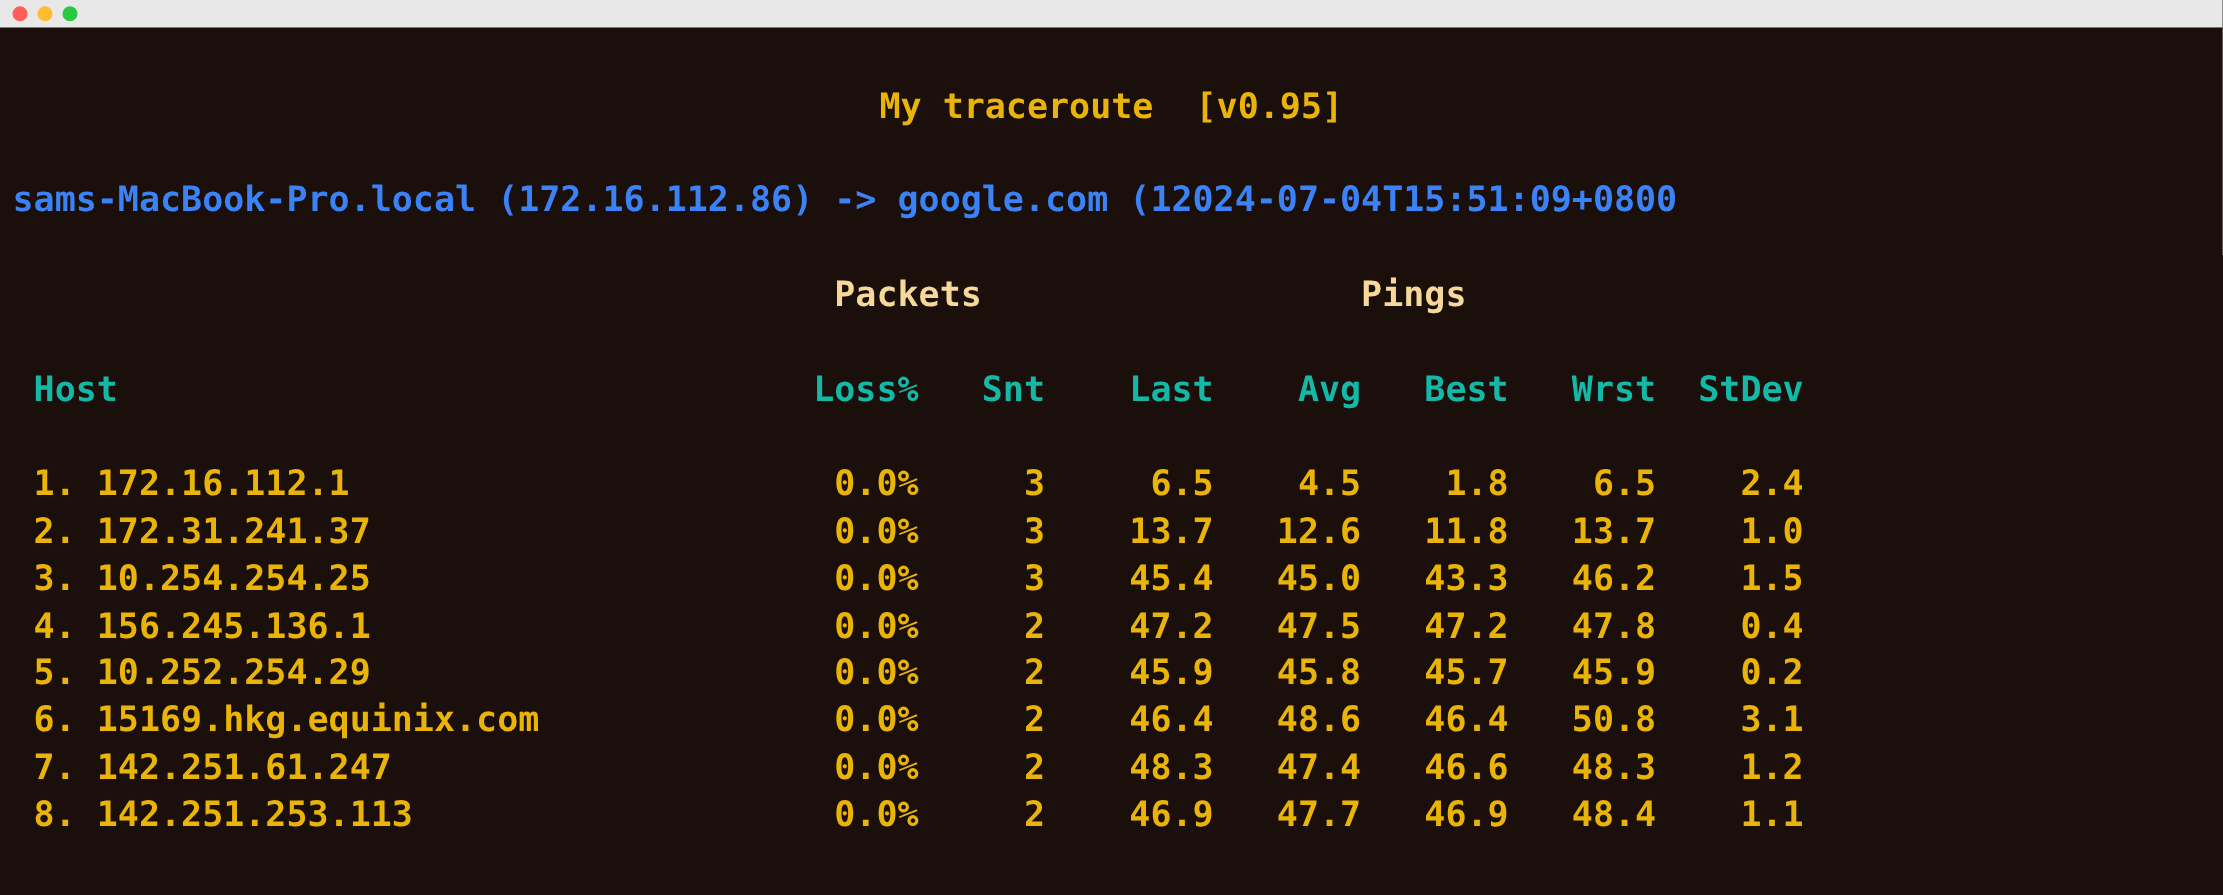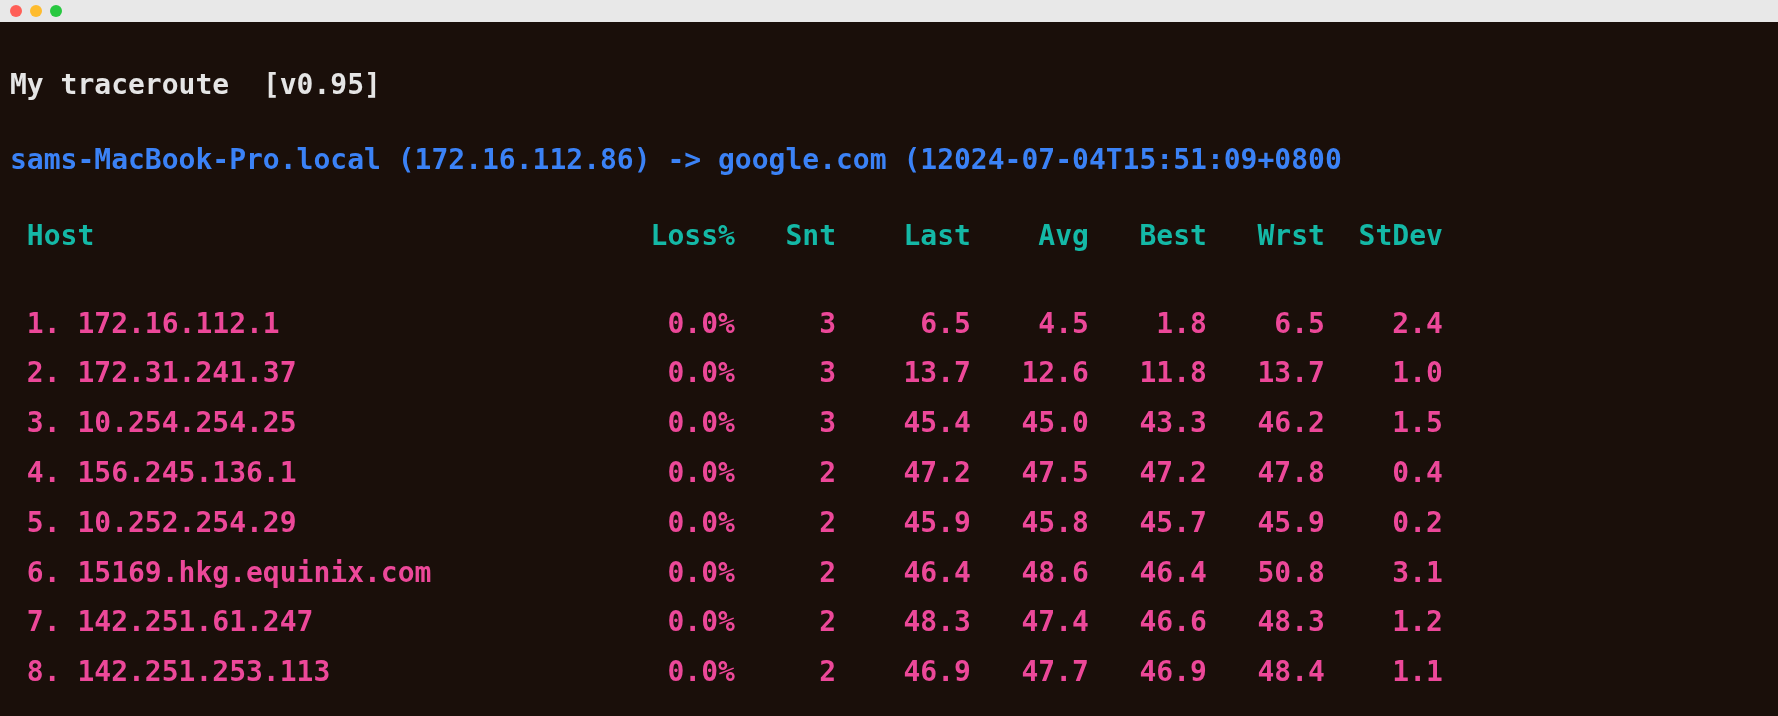--- a/index.html
+++ b/index.html
@@ -30,43 +30,45 @@
     color: #f5d89a;
     font-size: 28px;
     line-height: 1.35;
     padding: 6px 10px 30px 10px;
     min-height: 660px;
     white-space: pre;
     position: relative;
     font-weight: bold;
   }
   .title-line {
-    color: #e5e5e5;
+    text-align: center;
+    color: #eab308;
     font-weight: bold;
   }
   .route-line {
     color: #3b82f6;
   }
   .hk {
     background: #f5d89a;
     color: #1a0f0a;
   }
   .keys-line span { color: #f5d89a; }
   .group-header { color: #f5d89a; font-weight: bold; }
   .col-header { color: #14b8a6; font-weight: bold; }
-  .hop-row { color: #ec4899; margin-top: 12px; }
+  .hop-row { color: #eab308; }
 </style>
 </head>
 <body>
 
 <div class="titlebar">
   <div class="traffic-light tl-red"></div>
   <div class="traffic-light tl-yellow"></div>
   <div class="traffic-light tl-green"></div>
 </div>
 
 <div class="terminal">
 <div class="title-line"><span>My traceroute</span>  <span>[v0.95]</span></div>
 <div class="route-line">sams-MacBook-Pro.local (172.16.112.86) -&gt; google.com (12024-07-04T15:51:09+0800</div>
+<div id="group-row" class="group-header">                                       Packets                  Pings                </div>
 <div id="col-row" class="col-header"> Host                                 Loss%   Snt    Last    Avg   Best   Wrst  StDev</div>
 <div id="hops-container"><div class="hop-row"> 1. 172.16.112.1                       0.0%     3     6.5    4.5    1.8    6.5    2.4</div><div class="hop-row"> 2. 172.31.241.37                      0.0%     3    13.7   12.6   11.8   13.7    1.0</div><div class="hop-row"> 3. 10.254.254.25                      0.0%     3    45.4   45.0   43.3   46.2    1.5</div><div class="hop-row"> 4. 156.245.136.1                      0.0%     2    47.2   47.5   47.2   47.8    0.4</div><div class="hop-row"> 5. 10.252.254.29                      0.0%     2    45.9   45.8   45.7   45.9    0.2</div><div class="hop-row"> 6. 15169.hkg.equinix.com              0.0%     2    46.4   48.6   46.4   50.8    3.1</div><div class="hop-row"> 7. 142.251.61.247                     0.0%     2    48.3   47.4   46.6   48.3    1.2</div><div class="hop-row"> 8. 142.251.253.113                    0.0%     2    46.9   47.7   46.9   48.4    1.1</div></div>
 
 </div>
 
 </body></html>

